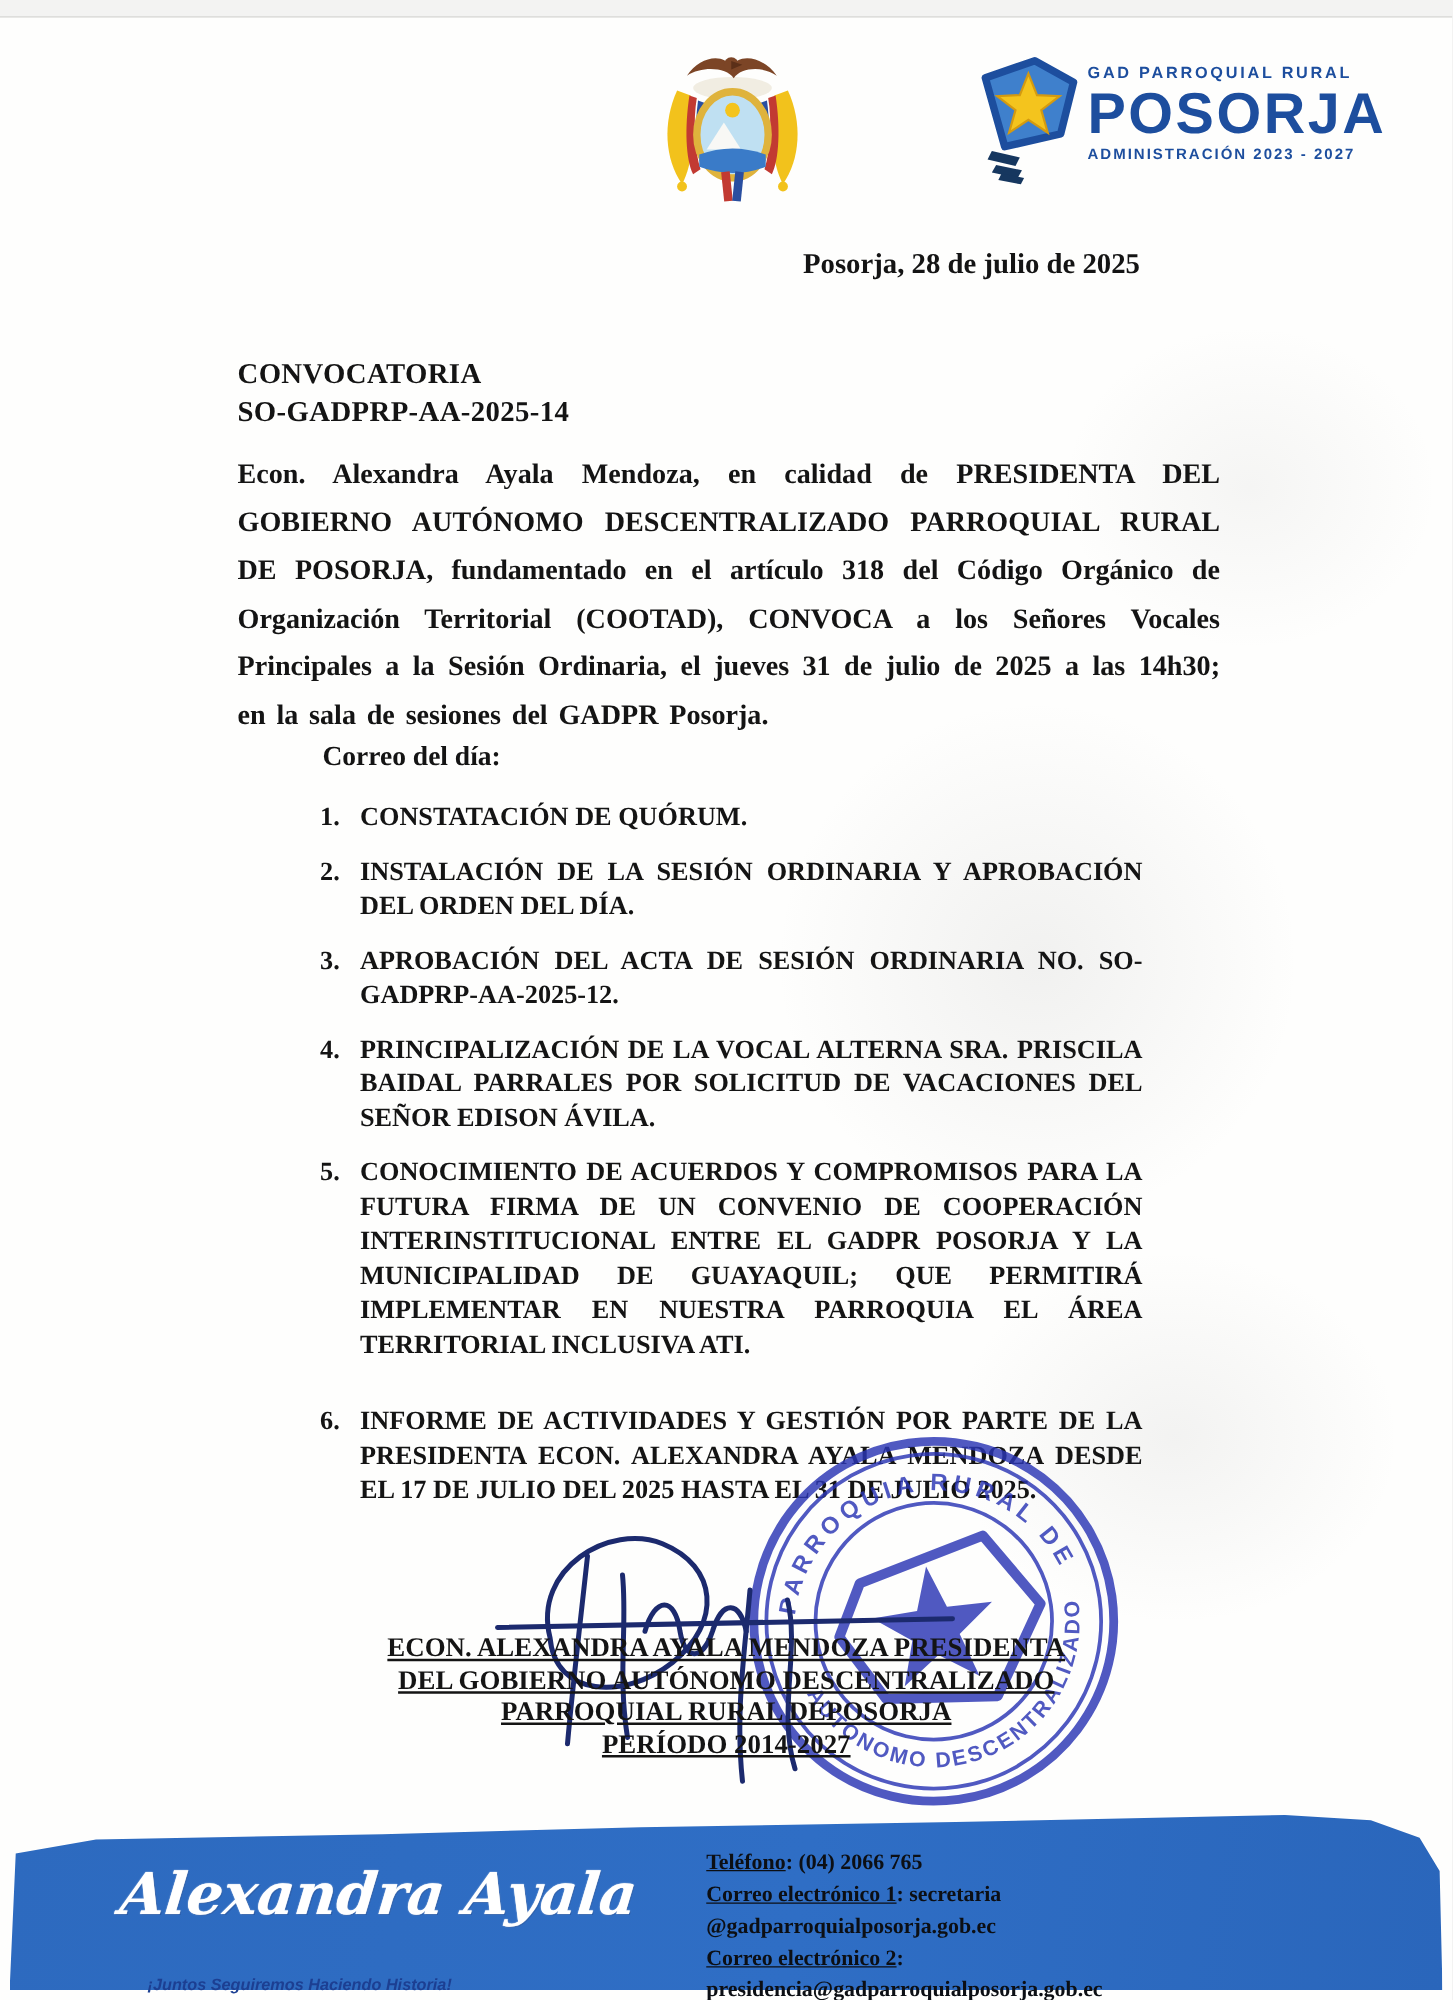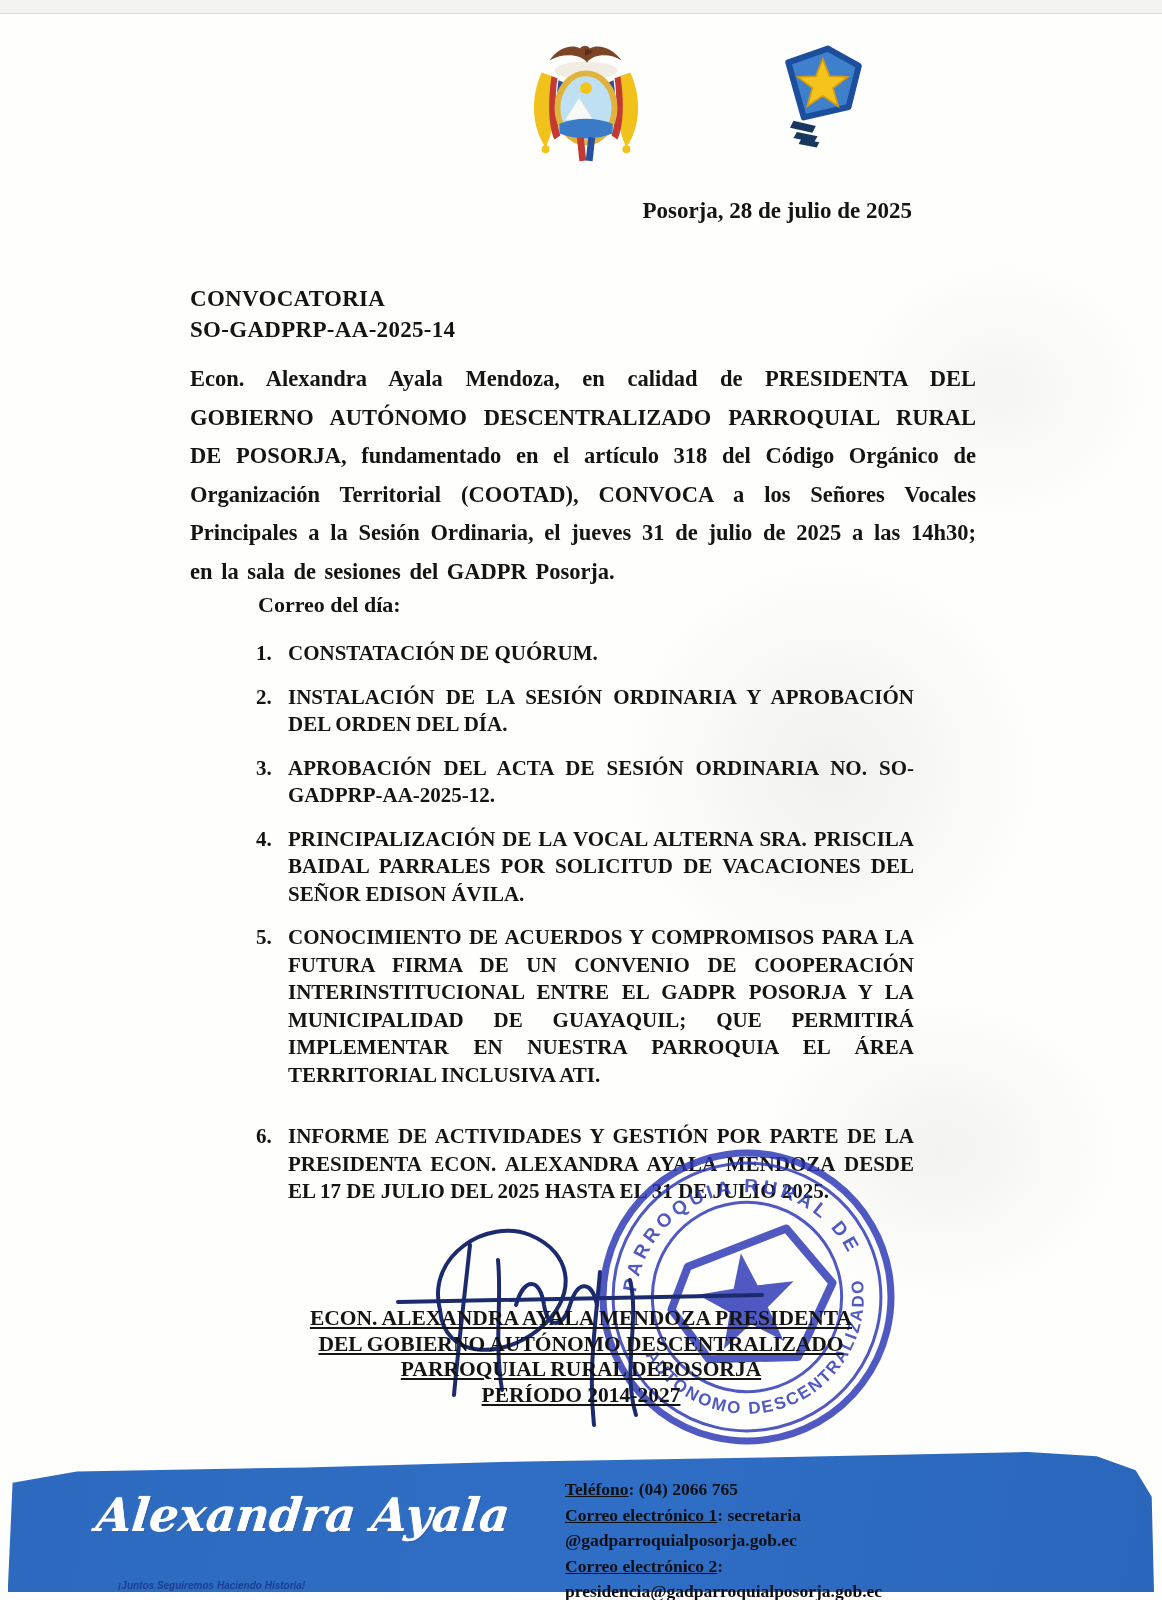--- a/index.html
+++ b/index.html
@@ -55,21 +55,21 @@
     white-space:nowrap;
   }
   .band-sub{
     position:absolute;left:110px;top:1604px;width:390px;text-align:center;color:#f2f6fc;
     font-family:"Liberation Sans","DejaVu Sans",sans-serif;font-style:italic;
     font-size:27px;letter-spacing:1px;white-space:nowrap;
   }
   .band-slogan{
     position:absolute;left:118px;top:1580px;width:380px;color:#1c3f92;
     font-family:"Liberation Sans","DejaVu Sans",sans-serif;font-style:italic;font-weight:bold;
-    font-size:10px;white-space:nowrap;
+    font-size:13px;white-space:nowrap;
   }
   .contact{
     position:absolute;left:565px;top:1477px;width:470px;
     font-size:17.5px;font-weight:bold;line-height:25.5px;color:#0c0f14;
   }
   .contact .lbl{text-decoration:underline;}
 </style>
 </head>
 <body>
 
@@ -103,20 +103,25 @@
   <div class="logo">
     <svg class="logo-shield" viewBox="0 0 100 120">
       <path d="M12 22 L58 6 L94 26 L82 74 L30 86 Z" fill="#3f80cc" stroke="#1d4e9e" stroke-width="7" stroke-linejoin="round"></path>
       <path d="M52 18 L60 38 L81 39 L64 52 L70 73 L52 61 L34 73 L40 52 L23 39 L44 38 Z" fill="#f4c41d" stroke="#d49a10" stroke-width="2"></path>
       <g fill="#16375f">
         <path d="M18 90 L44 96 L40 104 L14 98 Z"></path>
         <path d="M22 103 L46 108 L42 115 L18 110 Z"></path>
         <path d="M27 115 L48 119 L45 125 L24 121 Z" transform="translate(0,-4)"></path>
       </g>
     </svg>
+    <div class="logo-text">
+      <div class="logo-small">GAD PARROQUIAL RURAL</div>
+      <div class="logo-big">POSORJA</div>
+      <div class="logo-admin">ADMINISTRACIÓN 2023 - 2027</div>
+    </div>
   </div>
 
   <div class="dateline">Posorja, 28 de julio de 2025</div>
 
   <div class="titleblock">
     <div>CONVOCATORIA</div>
     <div>SO-GADPRP-AA-2025-14</div>
   </div>
 
   <div class="intro">Econ. Alexandra Ayala Mendoza, en calidad de PRESIDENTA DEL GOBIERNO AUTÓNOMO DESCENTRALIZADO PARROQUIAL RURAL DE POSORJA, fundamentado en el artículo 318 del Código Orgánico de Organización Territorial (COOTAD), CONVOCA a los Señores Vocales Principales a la Sesión Ordinaria, el jueves 31 de julio de 2025 a las 14h30; en la sala de sesiones del GADPR Posorja.</div>

